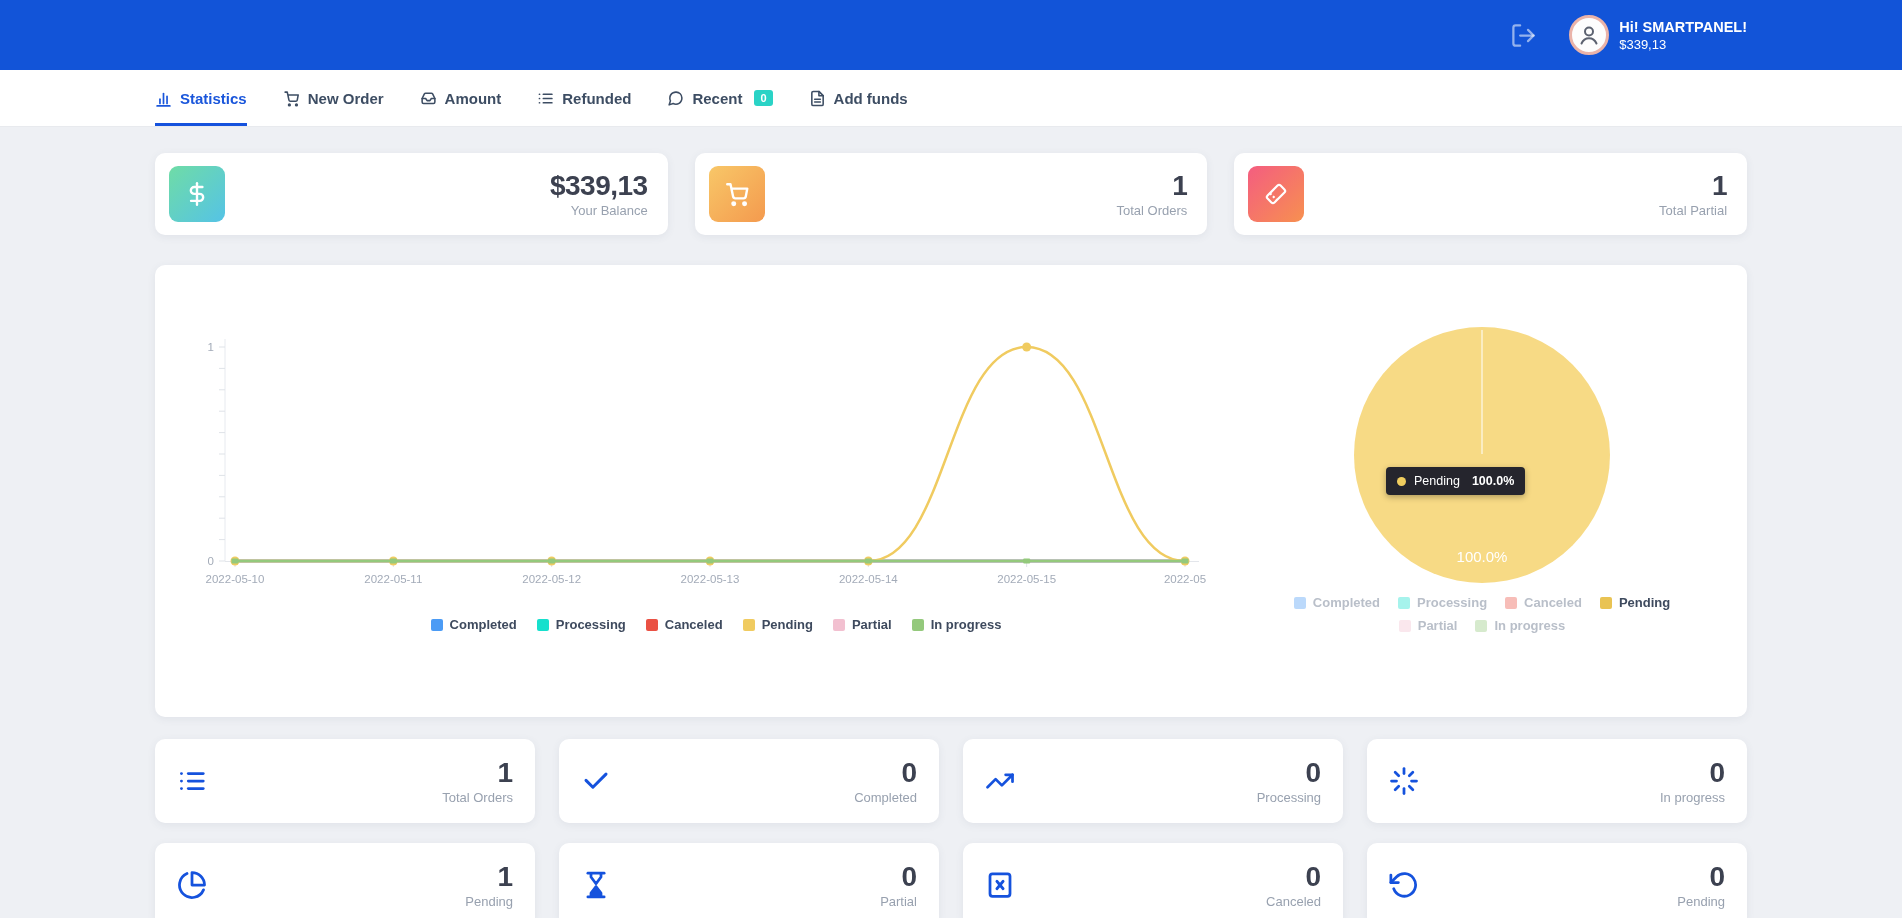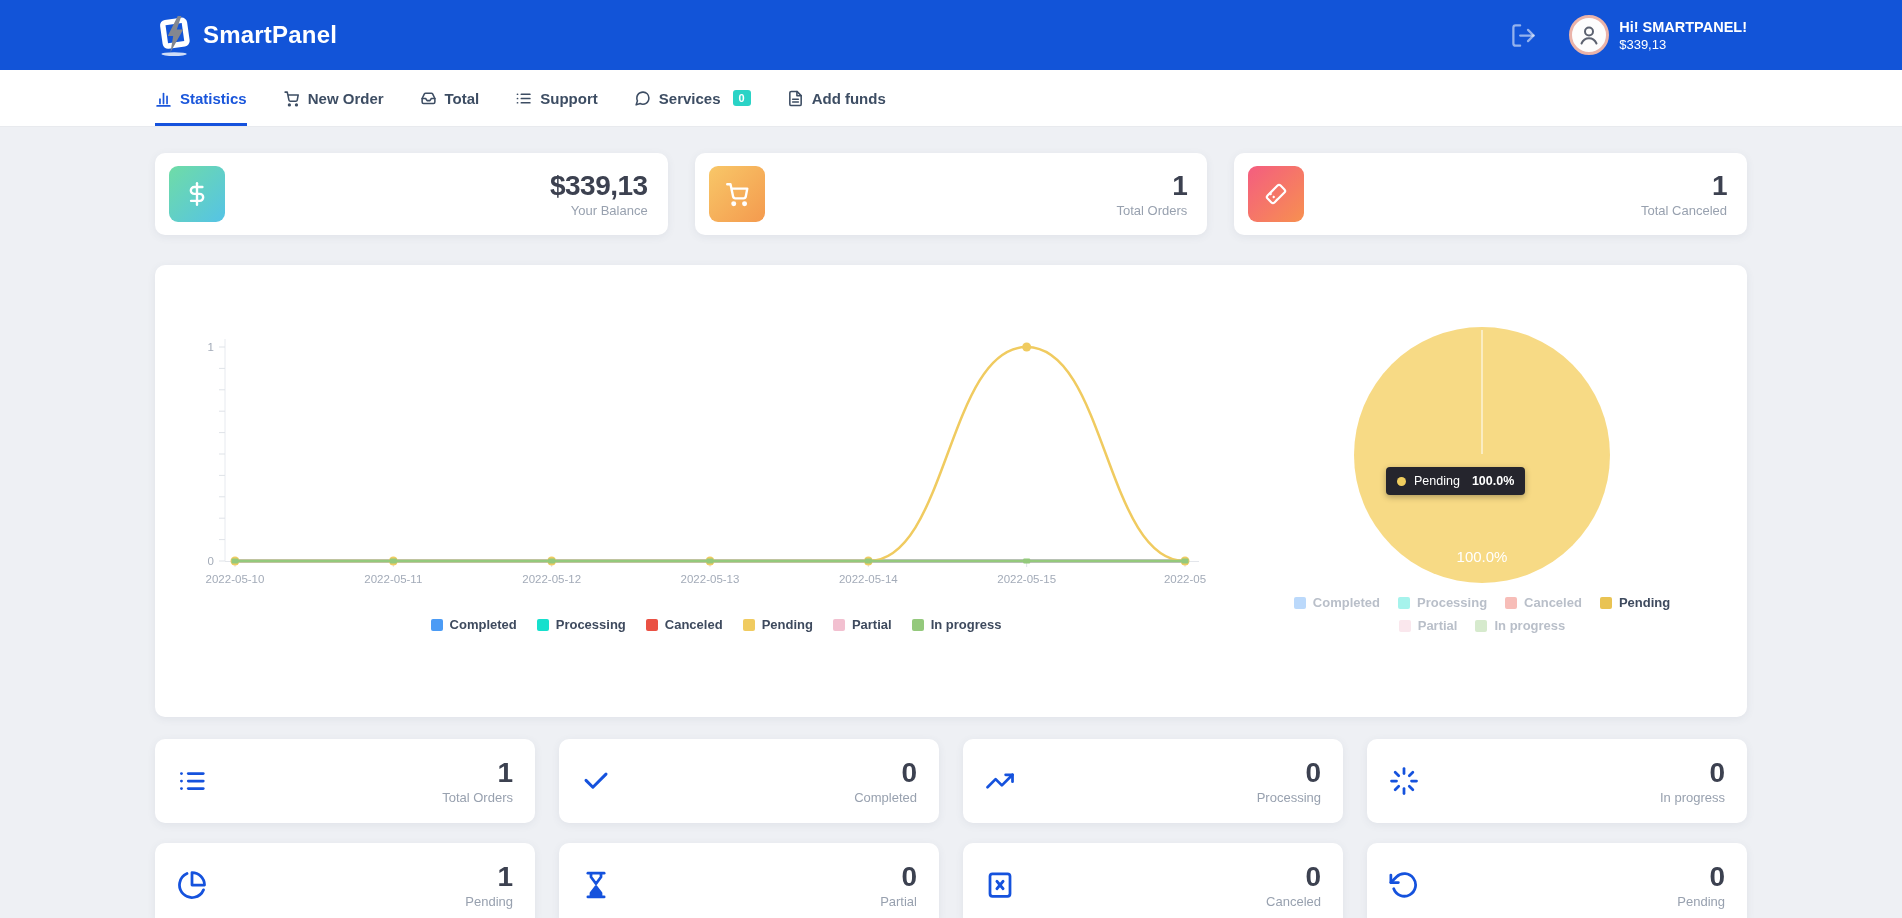--- a/index.html
+++ b/index.html
@@ -78,32 +78,20 @@
   .sum-icon { color:#1552dd; display:flex; }
   .sum-text { margin-left:auto; text-align:right; }
   .sum-value { font-size:28px; font-weight:600; color:#3c4150; }
   .sum-label { font-size:13px; color:#98a1af; margin-top:1px; }
 </style>
 </head>
 <body>
 
 <div class="header">
   <div class="container">
-    <div class="brand">
-      <span style="display:flex;">
-        <svg width="40" height="44" viewBox="0 0 44 46">
-          <g transform="rotate(-8 22 22)">
-            <rect x="10" y="8" width="24" height="26" rx="3" fill="none" stroke="#ffffff" stroke-width="6"></rect>
-          </g>
-          <path d="M25 2 L14 24 h6 L17 42 L31 17 h-7 L29 2 Z" fill="#83878f"></path>
-          <ellipse cx="21" cy="44" rx="14" ry="2" fill="rgba(255,255,255,.8)"></ellipse>
-        </svg>
-      </span>
-      <span class="brand-name">SmartPanel</span>
-    </div>
     <div class="header-right">
       <span class="logout">
         <svg width="27" height="27" viewBox="0 0 24 24" fill="none" stroke="currentColor" stroke-width="2" stroke-linecap="round" stroke-linejoin="round">
           <path d="M9 21H5a2 2 0 0 1-2-2V5a2 2 0 0 1 2-2h4"></path>
             <polyline points="16 17 21 12 16 7"></polyline>
             <line x1="21" y1="12" x2="9" y2="12"></line>
         </svg>
       </span>
       <div class="userbox">
         <span class="avatar">
@@ -144,42 +132,42 @@
       </span>
       <span>New Order</span>
     </div>
     <div class="nav-item">
       <span style="display:flex;">
         <svg width="17" height="17" viewBox="0 0 24 24" fill="none" stroke="currentColor" stroke-width="2.2" stroke-linecap="round" stroke-linejoin="round">
           <polyline points="21 12 16 12 14 15 10 15 8 12 3 12"></polyline>
             <path d="M6.2 5.6 3 12v5a2 2 0 0 0 2 2h14a2 2 0 0 0 2-2v-5l-3.2-6.4A2 2 0 0 0 16 4.5H8a2 2 0 0 0-1.8 1.1z"></path>
         </svg>
       </span>
-      <span>Total</span>
+      <span>Amount</span>
     </div>
     <div class="nav-item">
       <span style="display:flex;">
         <svg width="17" height="17" viewBox="0 0 24 24" fill="none" stroke="currentColor" stroke-width="2.4" stroke-linecap="round">
           <line x1="9" y1="6" x2="21" y2="6"></line>
             <line x1="9" y1="12" x2="21" y2="12"></line>
             <line x1="9" y1="18" x2="21" y2="18"></line>
           <line x1="3.5" y1="6" x2="3.6" y2="6"></line>
             <line x1="3.5" y1="12" x2="3.6" y2="12"></line>
             <line x1="3.5" y1="18" x2="3.6" y2="18"></line>
         </svg>
       </span>
-      <span>Support</span>
+      <span>Refunded</span>
     </div>
     <div class="nav-item">
       <span style="display:flex;">
         <svg width="17" height="17" viewBox="0 0 24 24" fill="none" stroke="currentColor" stroke-width="2.2" stroke-linecap="round" stroke-linejoin="round">
           <path d="M21 11.5a8.38 8.38 0 0 1-.9 3.8 8.5 8.5 0 0 1-7.6 4.7 8.38 8.38 0 0 1-3.8-.9L3 21l1.9-5.7a8.38 8.38 0 0 1-.9-3.8 8.5 8.5 0 0 1 4.7-7.6 8.38 8.38 0 0 1 3.8-.9h.5a8.48 8.48 0 0 1 8 8z"></path>
         </svg>
       </span>
-      <span>Services</span>
+      <span>Recent</span>
       <span class="badge">0</span>
     </div>
     <div class="nav-item">
       <span style="display:flex;">
         <svg width="17" height="17" viewBox="0 0 24 24" fill="none" stroke="currentColor" stroke-width="2.2" stroke-linecap="round" stroke-linejoin="round">
           <path d="M14 2H6a2 2 0 0 0-2 2v16a2 2 0 0 0 2 2h12a2 2 0 0 0 2-2V8z"></path>
             <polyline points="14 2 14 8 20 8"></polyline>
             <line x1="16" y1="13" x2="8" y2="13"></line>
             <line x1="16" y1="17" x2="8" y2="17"></line>
         </svg>
@@ -219,21 +207,21 @@
     <span class="stat-icon" style="background: linear-gradient(135deg, rgb(244, 93, 128), rgb(247, 144, 80));">
       <svg width="26" height="26" viewBox="0 0 24 24" fill="none" stroke="currentColor" stroke-width="2" stroke-linejoin="round">
         <g transform="rotate(-45 12 12)">
           <rect x="3.5" y="7.5" width="17" height="9" rx="2"></rect>
           <line x1="8.5" y1="7.5" x2="8.5" y2="16.5" stroke-dasharray="2 2"></line>
         </g>
       </svg>
     </span>
     <div class="stat-text">
       <div class="stat-value">1</div>
-      <div class="stat-label">Total Canceled</div>
+      <div class="stat-label">Total Partial</div>
     </div>
   </div>
 </div>
 
 <div class="container panel">
   <div class="charts-row">
     <div class="line-col">
       <svg id="line-chart" viewBox="0 0 1050 302">
           <line x1="40" y1="28" x2="40" y2="250" stroke="#e7eaef" stroke-width="1"></line>
           <line x1="40" y1="250.5" x2="1014" y2="250.5" stroke="#e3e6eb" stroke-width="1"></line>

